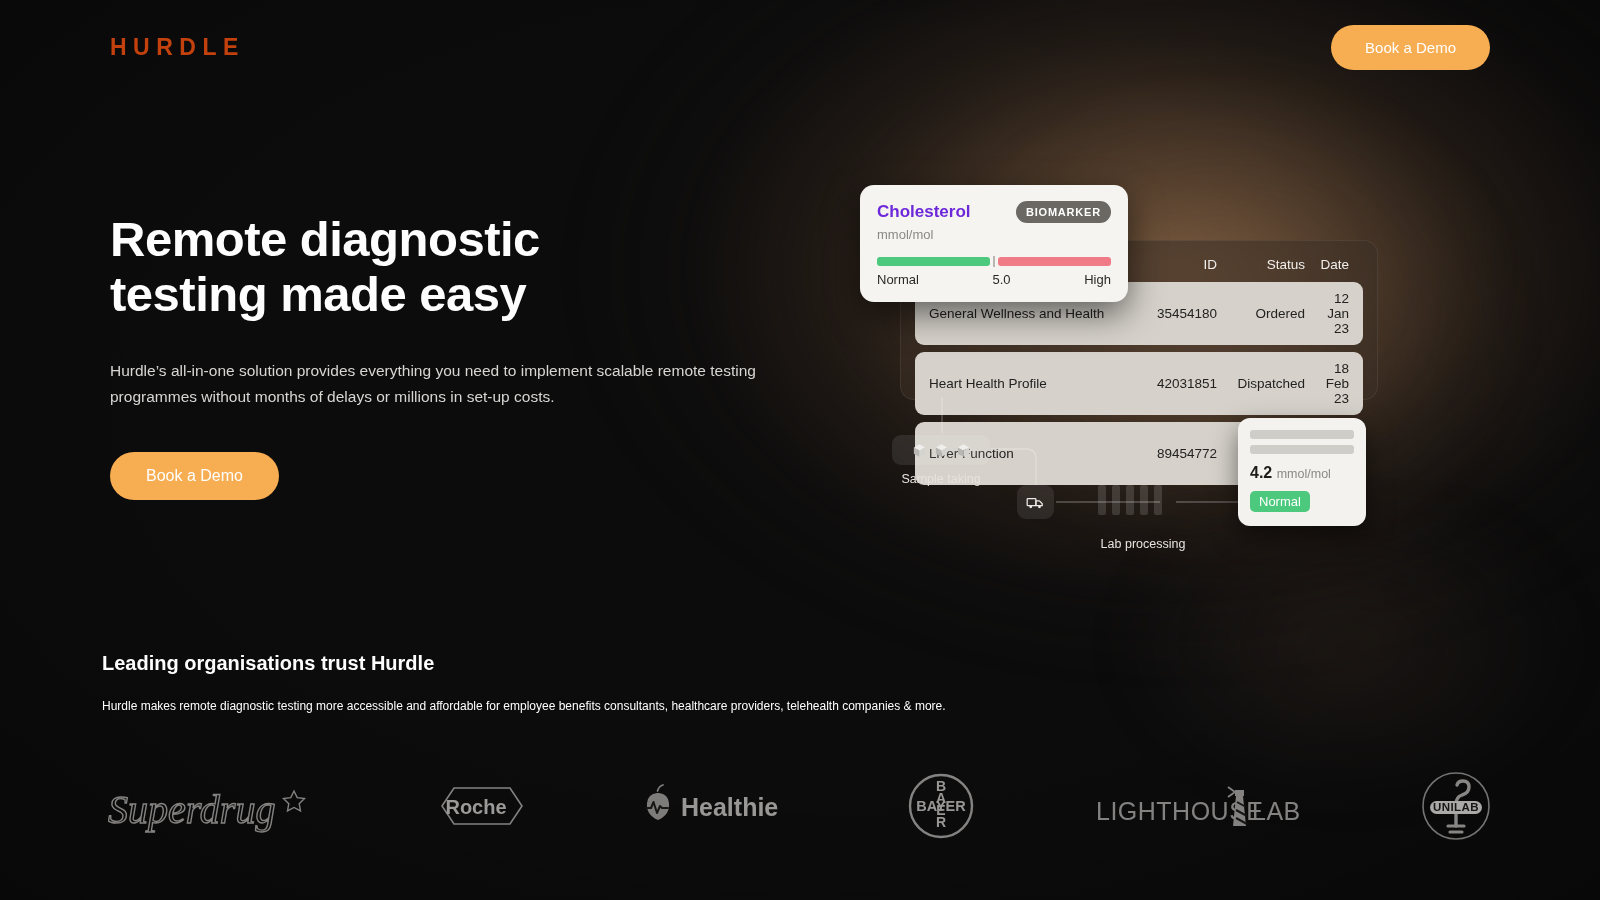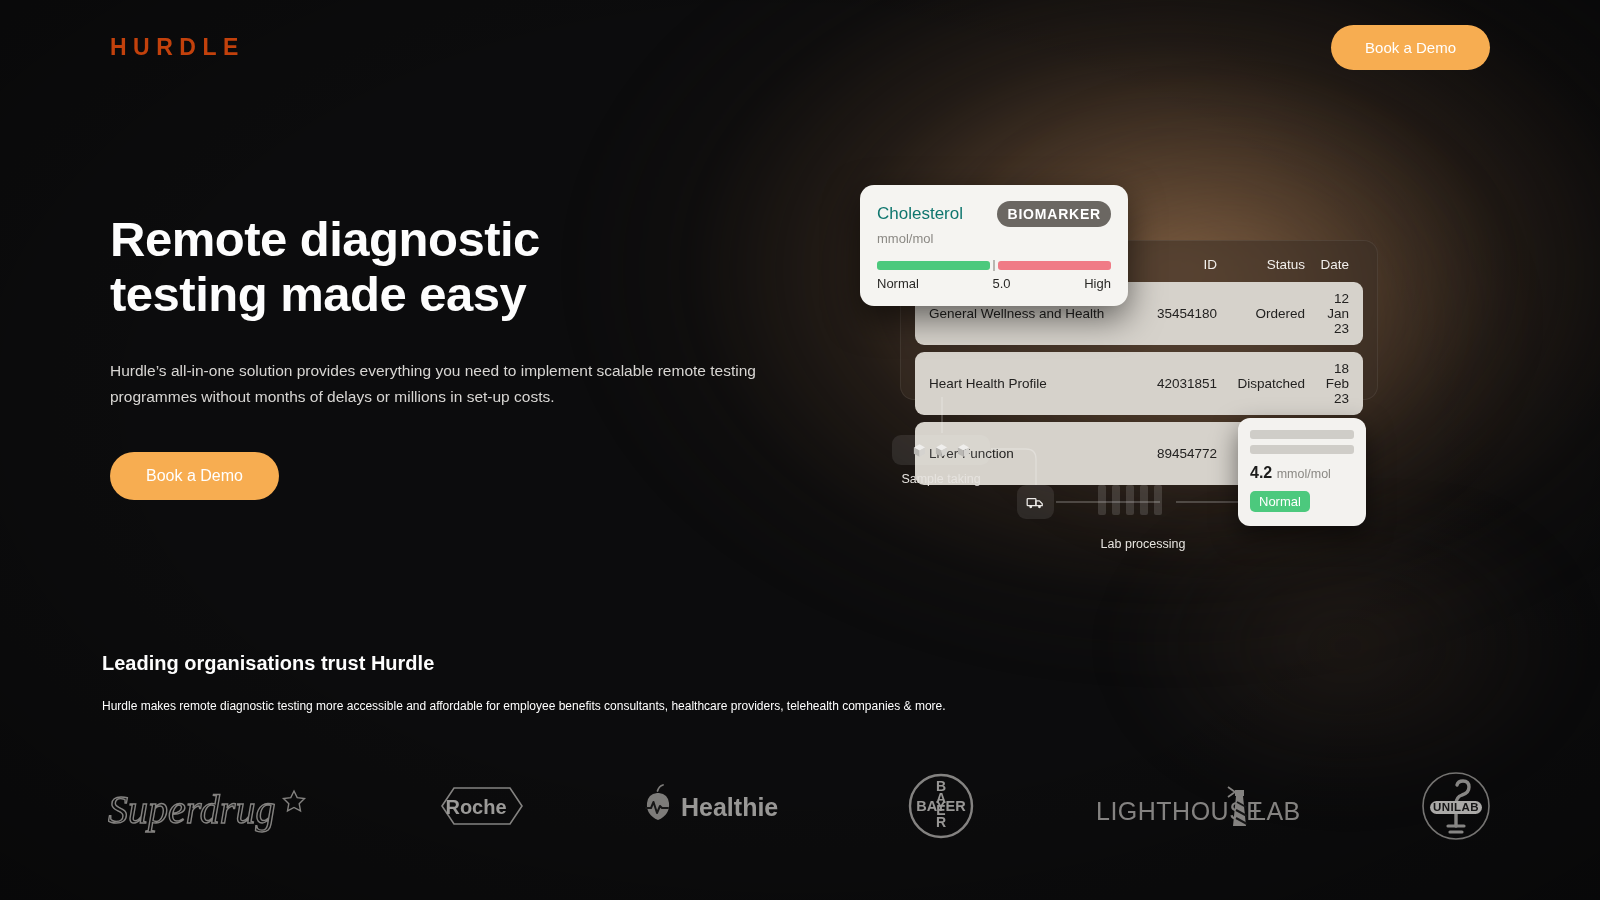--- a/index.html
+++ b/index.html
@@ -148,24 +148,24 @@
     position: absolute;
     left: 0px; top: 0px;
     width: 268px;
     background: #f5f4f1;
     border-radius: 14px;
     padding: 16px 17px 15px 17px;
     box-shadow: 0 12px 34px rgba(0,0,0,0.55);
     z-index: 25;
   }
   .chol-top { display: flex; align-items: center; justify-content: space-between; }
-  .chol-title { color: #0f766e; font-size: 17px; font-weight: normal; }
+  .chol-title { color: #6d28d9; font-size: 17px; font-weight: bold; }
   .badge-biomarker {
     background: #6b6762; color: #ffffff;
-    font-size: 14px; font-weight: bold; letter-spacing: 0.8px;
+    font-size: 11px; font-weight: bold; letter-spacing: 0.8px;
     border-radius: 20px; padding: 5px 10px; text-align: center;
   }
   .chol-unit { color: #8b8984; font-size: 13px; margin-top: 4px; }
   .chol-bar { display: flex; align-items: center; gap: 3px; margin-top: 14px; }
   .bar-green { height: 9px; border-radius: 3px; background: #4cc97d; flex: 1 1 auto; }
   .bar-tick { width: 2px; height: 11px; background: #b9b6b1; }
   .bar-red { height: 9px; border-radius: 3px; background: #f07b86; flex: 1 1 auto; }
   .chol-labels { display: flex; justify-content: space-between; margin-top: 5px; color: #2a2927; font-size: 13px; }
 
   

